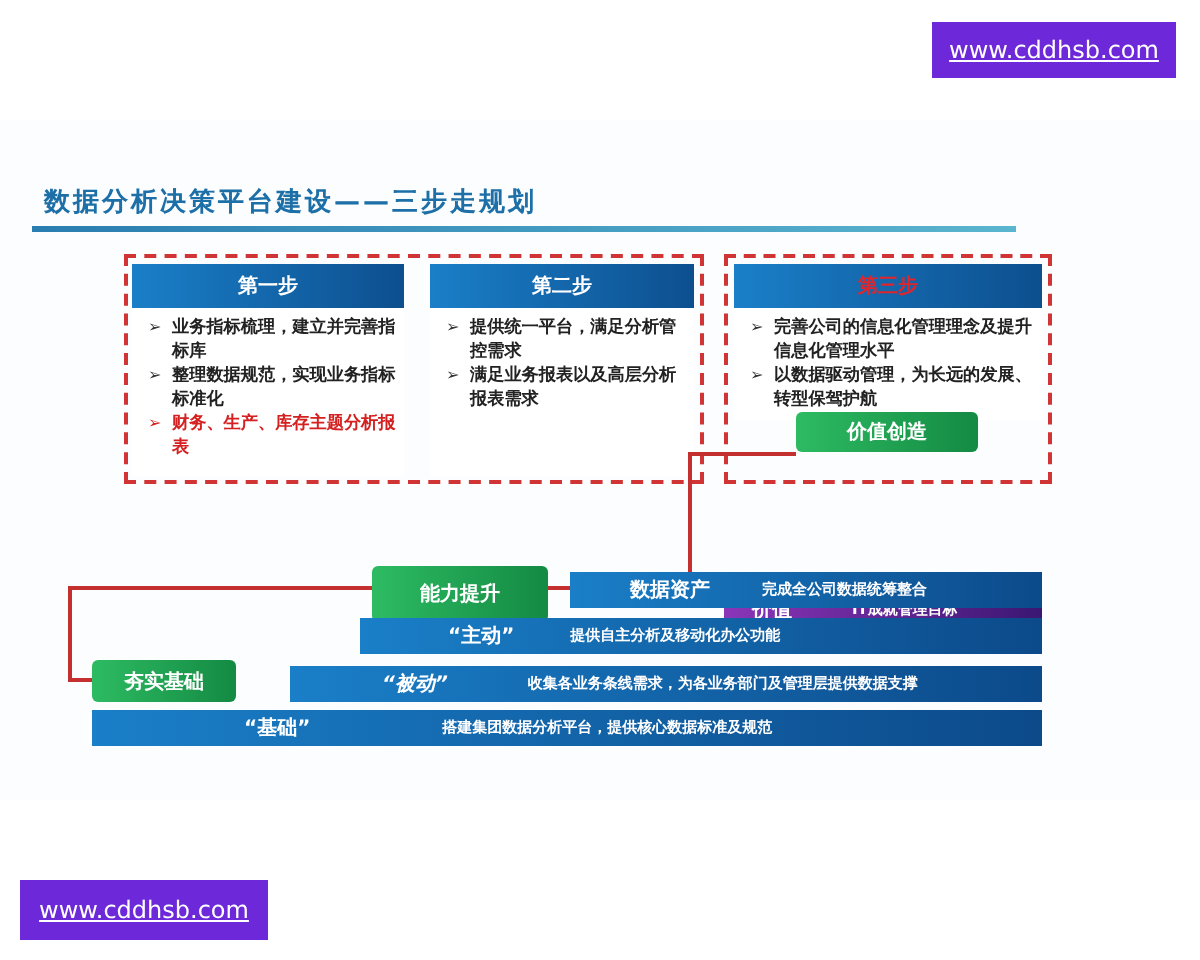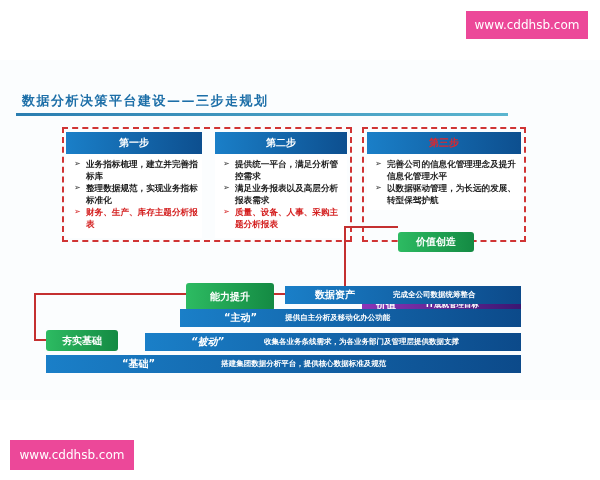--- a/index.html
+++ b/index.html
@@ -1,19 +1,19 @@
 <!DOCTYPE html>
 <html><head>
 <meta charset="utf-8">
 <style>
   * { box-sizing: border-box; margin: 0; padding: 0; }
   body { width: 600px; height: 480px; background: #ffffff; position: relative; overflow: hidden;
          font-family: "DejaVu Sans", "Liberation Sans", sans-serif; }
-  .wm { position: absolute; background: #ec4899; color: #ffffff; font-size: 12px;
-        display: flex; align-items: center; justify-content: center; font-family: "DejaVu Sans", sans-serif; }
+  .wm { position: absolute; background: #6d28d9; color: #ffffff; font-size: 12px;
+        display: flex; align-items: center; justify-content: center; font-family: "DejaVu Sans", sans-serif; text-decoration: underline; }
   .slide { position: absolute; left: 0; top: 60px; width: 600px; height: 340px; background: #fbfdfe; }
   .title { position: absolute; left: 22px; top: 92px; font-size: 13px; font-weight: bold; color: #1d6fa8; letter-spacing: 1.5px; }
   .title-line { position: absolute; left: 16px; top: 113px; width: 492px; height: 3px;
                 background: linear-gradient(90deg, #2a7db0, #5ab5cf); }
   .dash { position: absolute; border: 2px dashed #d03434; }
   .card { position: absolute; background: #ffffff; }
   .card-head { height: 22px; background: linear-gradient(90deg, #1a7fc8, #0d4f8f); color: #ffffff;
                font-size: 10px; font-weight: bold; display: flex; align-items: center; justify-content: center; }
   .card-head.red { color: #e0262c; }
   .bullets { list-style: none; padding: 4px 2px 0 8px; }
@@ -50,48 +50,47 @@
     <li>整理数据规范，实现业务指标标准化</li>
     <li class="red">财务、生产、库存主题分析报表</li>
   </ul>
 </div>
 
 <div class="card" style="left:215px; top:132px; width:132px; height:106px;">
   <div class="card-head">第二步</div>
   <ul class="bullets">
     <li>提供统一平台，满足分析管控需求</li>
     <li>满足业务报表以及高层分析报表需求</li>
-    <li class="red">质量、设备、人事、采购主题分析报表</li>
   </ul>
 </div>
 
 <div class="card" style="left:367px; top:132px; width:154px; height:78px;">
   <div class="card-head red">第三步</div>
   <ul class="bullets">
     <li>完善公司的信息化管理理念及提升信息化管理水平</li>
     <li>以数据驱动管理，为长远的发展、转型保驾护航</li>
   </ul>
 </div>
 
 <div class="line" style="left:344px; top:226px; width:54px; height:1.5px;"></div>
 <div class="line" style="left:344px; top:226px; width:1.5px; height:68px;"></div>
 <div class="line" style="left:272px; top:293px; width:72px; height:1.5px;"></div>
 <div class="line" style="left:34px; top:293px; width:152px; height:1.5px;"></div>
 <div class="line" style="left:34px; top:293px; width:1.5px; height:47px;"></div>
 <div class="line" style="left:34px; top:339px; width:14px; height:1.5px;"></div>
 
-<div class="green" style="left:398px; top:232px; width:76px; height:20px;">价值创造</div>
+<div class="green" style="left:398px; top:206px; width:91px; height:20px;">价值创造</div>
 <div class="green" style="left:186px; top:283px; width:88px; height:28px;">能力提升</div>
 <div class="green" style="left:46px; top:330px; width:72px; height:21px;">夯实基础</div>
 
 <div class="bar purple" style="left:362px; top:260px; width:159px;">
   <span class="k" style="margin-left:14px;">价值</span>
   <span style="margin-left:30px;">IT成就管理目标</span>
 </div>
-<div class="bar" style="left:285px; top:286px; width:236px;gap:12px;">
+<div class="bar" style="left:285px; top:286px; width:236px;">
   <span class="k" style="margin-left:30px;">数据资产</span>
   <span style="margin-left:26px;">完成全公司数据统筹整合</span>
 </div>
 <div class="bar" style="left:180px; top:309px; width:341px;">
   <span class="k" style="margin-left:44px;text-align:center;">“主动”</span>
   <span style="margin-left:28px;">提供自主分析及移动化办公功能</span>
 </div>
 <div class="bar" style="left:145px; top:333px; width:376px;">
   <span class="k" style="margin-left:46px;font-style:italic;">“被动”</span>
   <span style="margin-left:40px;">收集各业务条线需求，为各业务部门及管理层提供数据支撑</span>

